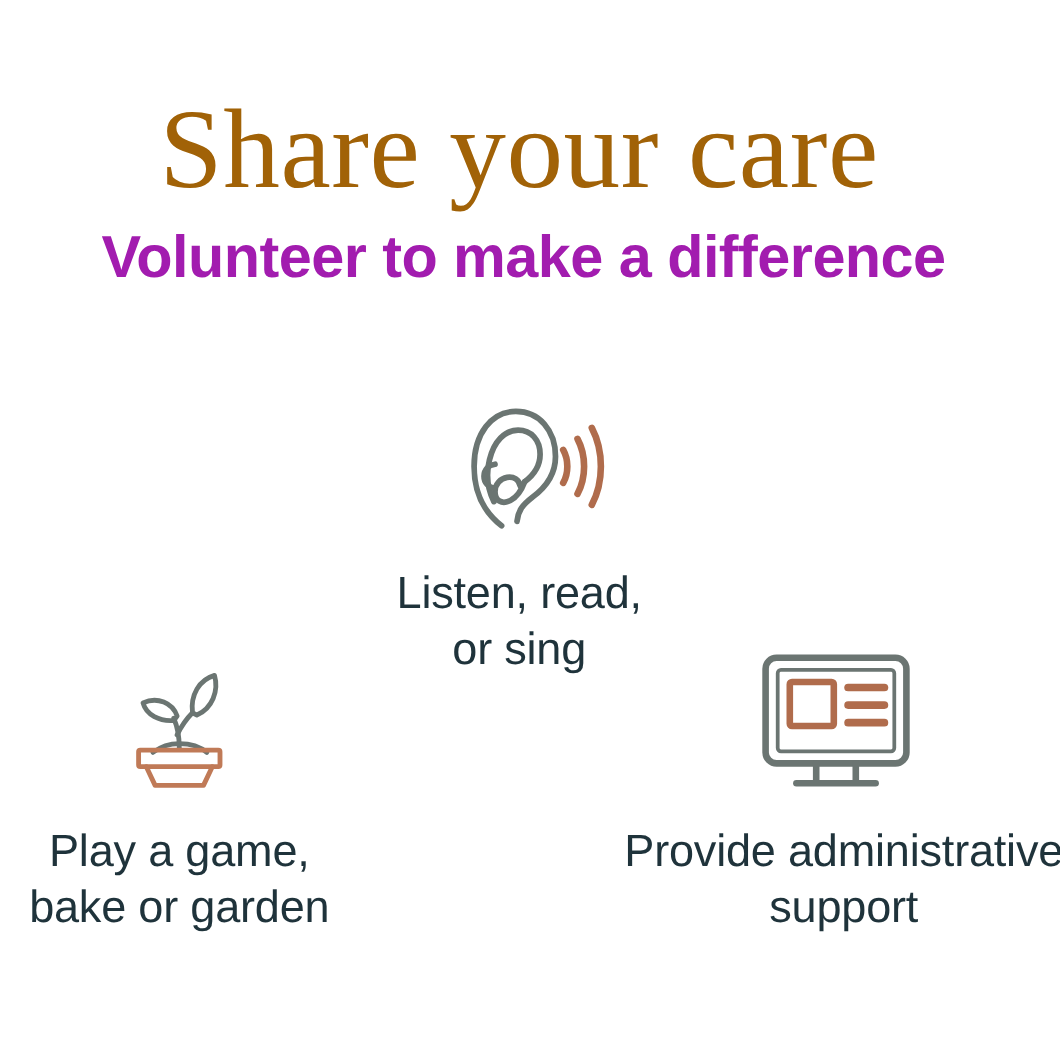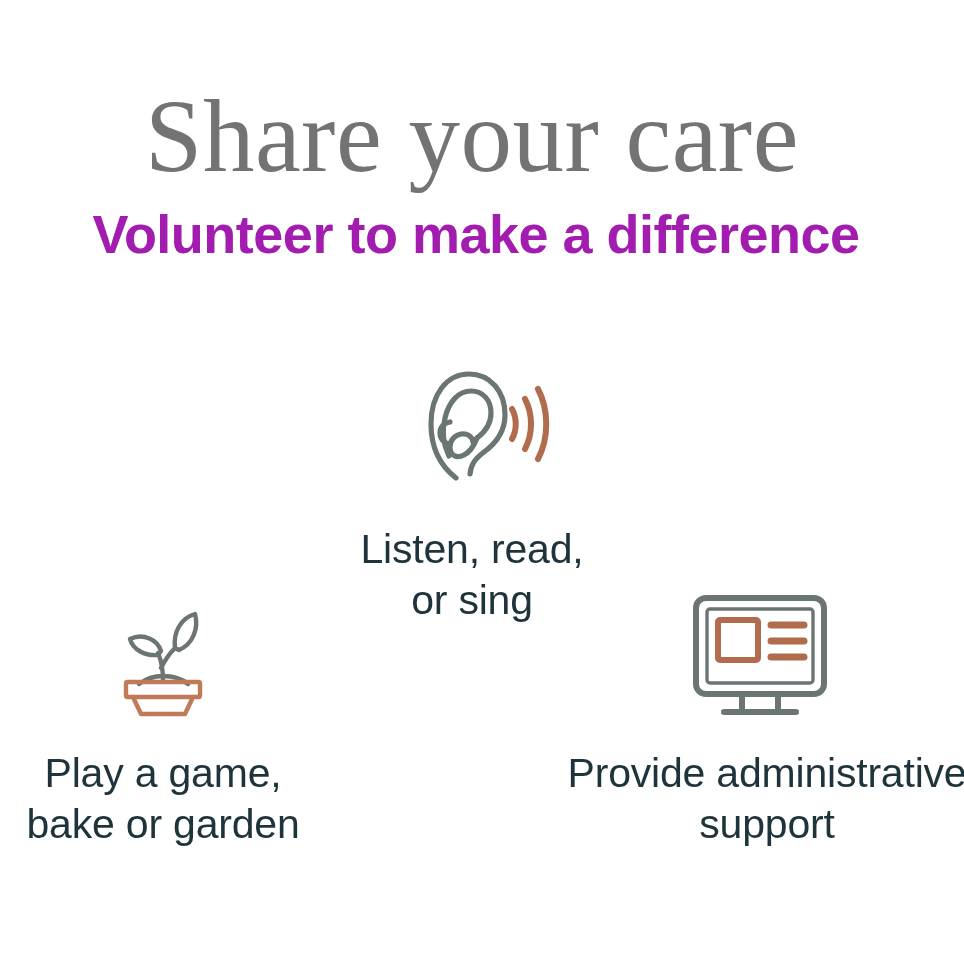--- a/index.html
+++ b/index.html
@@ -22,21 +22,21 @@
   .headline {
     position: absolute;
     left: 0;
     top: 82px;
     width: 944px;
     text-align: center;
     font-family: "Liberation Serif", "DejaVu Serif", serif;
     font-size: 103px;
     line-height: 1.05;
     font-weight: 400;
-    color: #737373;
+    color: #a16207;
     letter-spacing: 0.5px;
     white-space: nowrap;
   }
   .subhead {
     position: absolute;
     left: 0;
     top: 205px;
     width: 952px;
     text-align: center;
     font-family: "Liberation Sans", sans-serif;
@@ -68,21 +68,21 @@
     white-space: pre-line;
   }
 
   
   #feature-listen {
     left: 272px;
     top: 352px;
     width: 400px;
   }
   #feature-listen .icon-wrap { height: 130px; }
-  #feature-listen .caption { margin-top: 42px; text-align: center; }
+  #feature-listen .caption { margin-top: 32px; text-align: center; }
 
   
   #feature-play {
     left: -52px;
     top: 596px;
     width: 430px;
   }
   #feature-play .icon-wrap { height: 120px; }
   #feature-play .caption { margin-top: 32px; }
 

